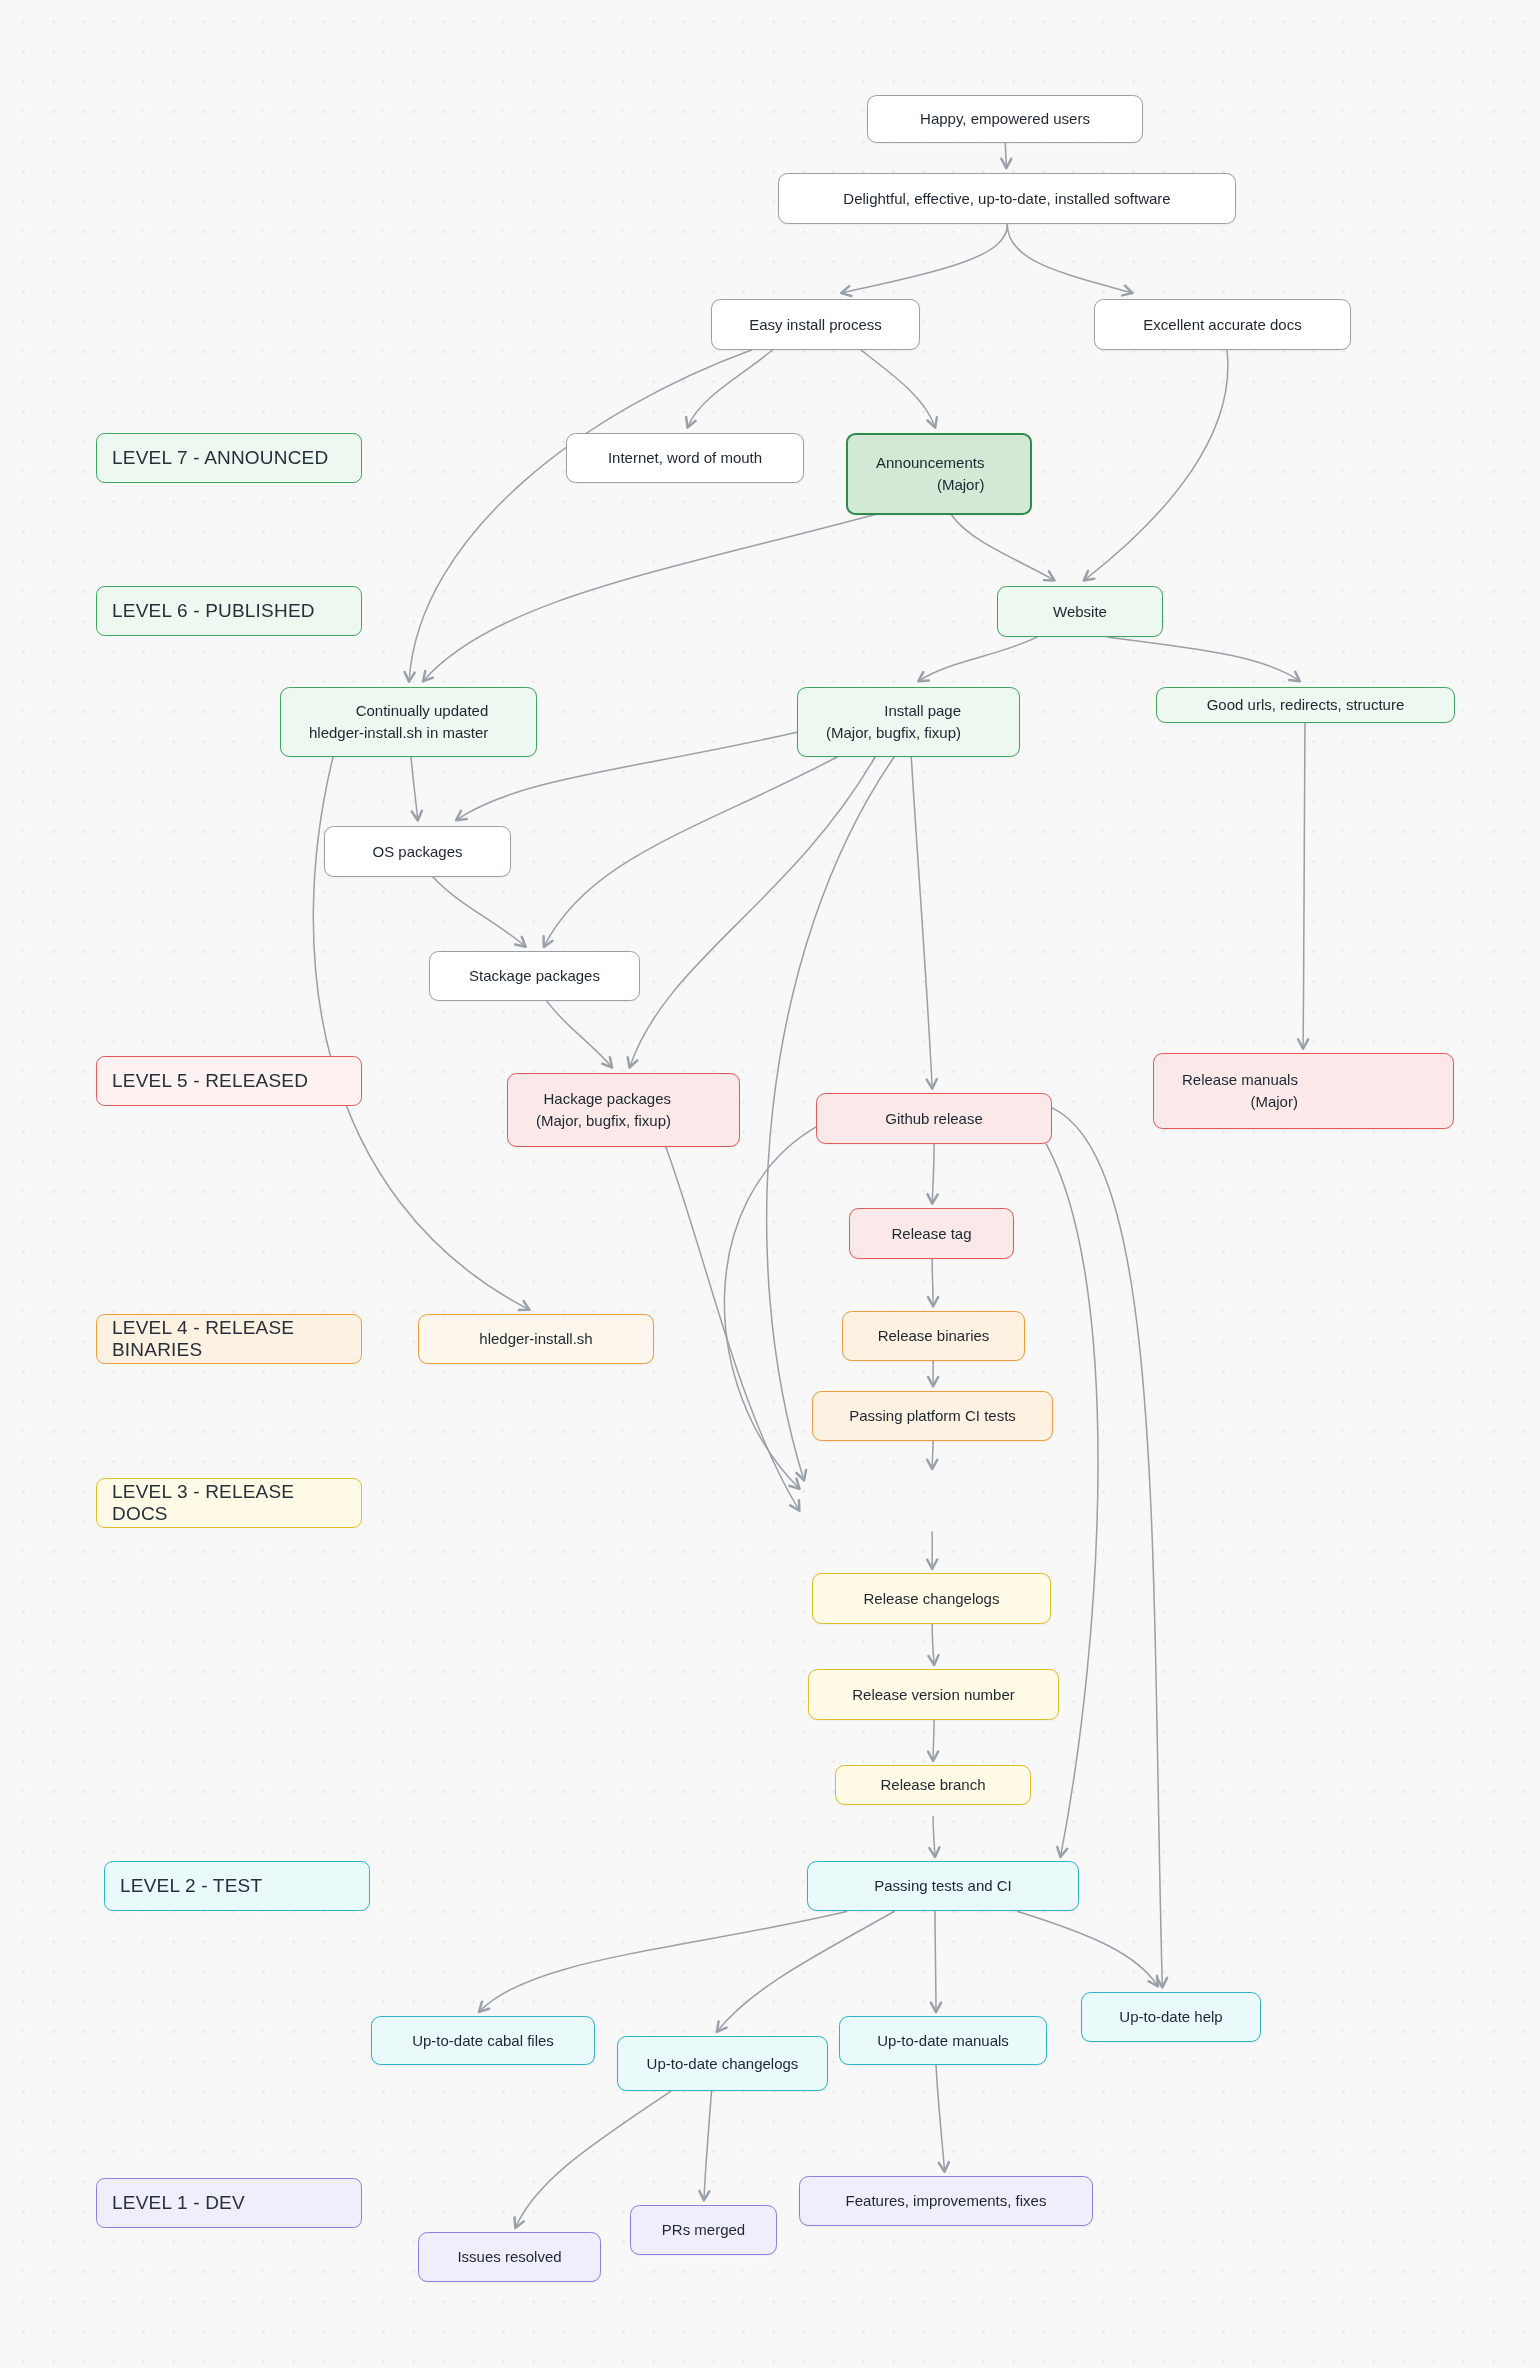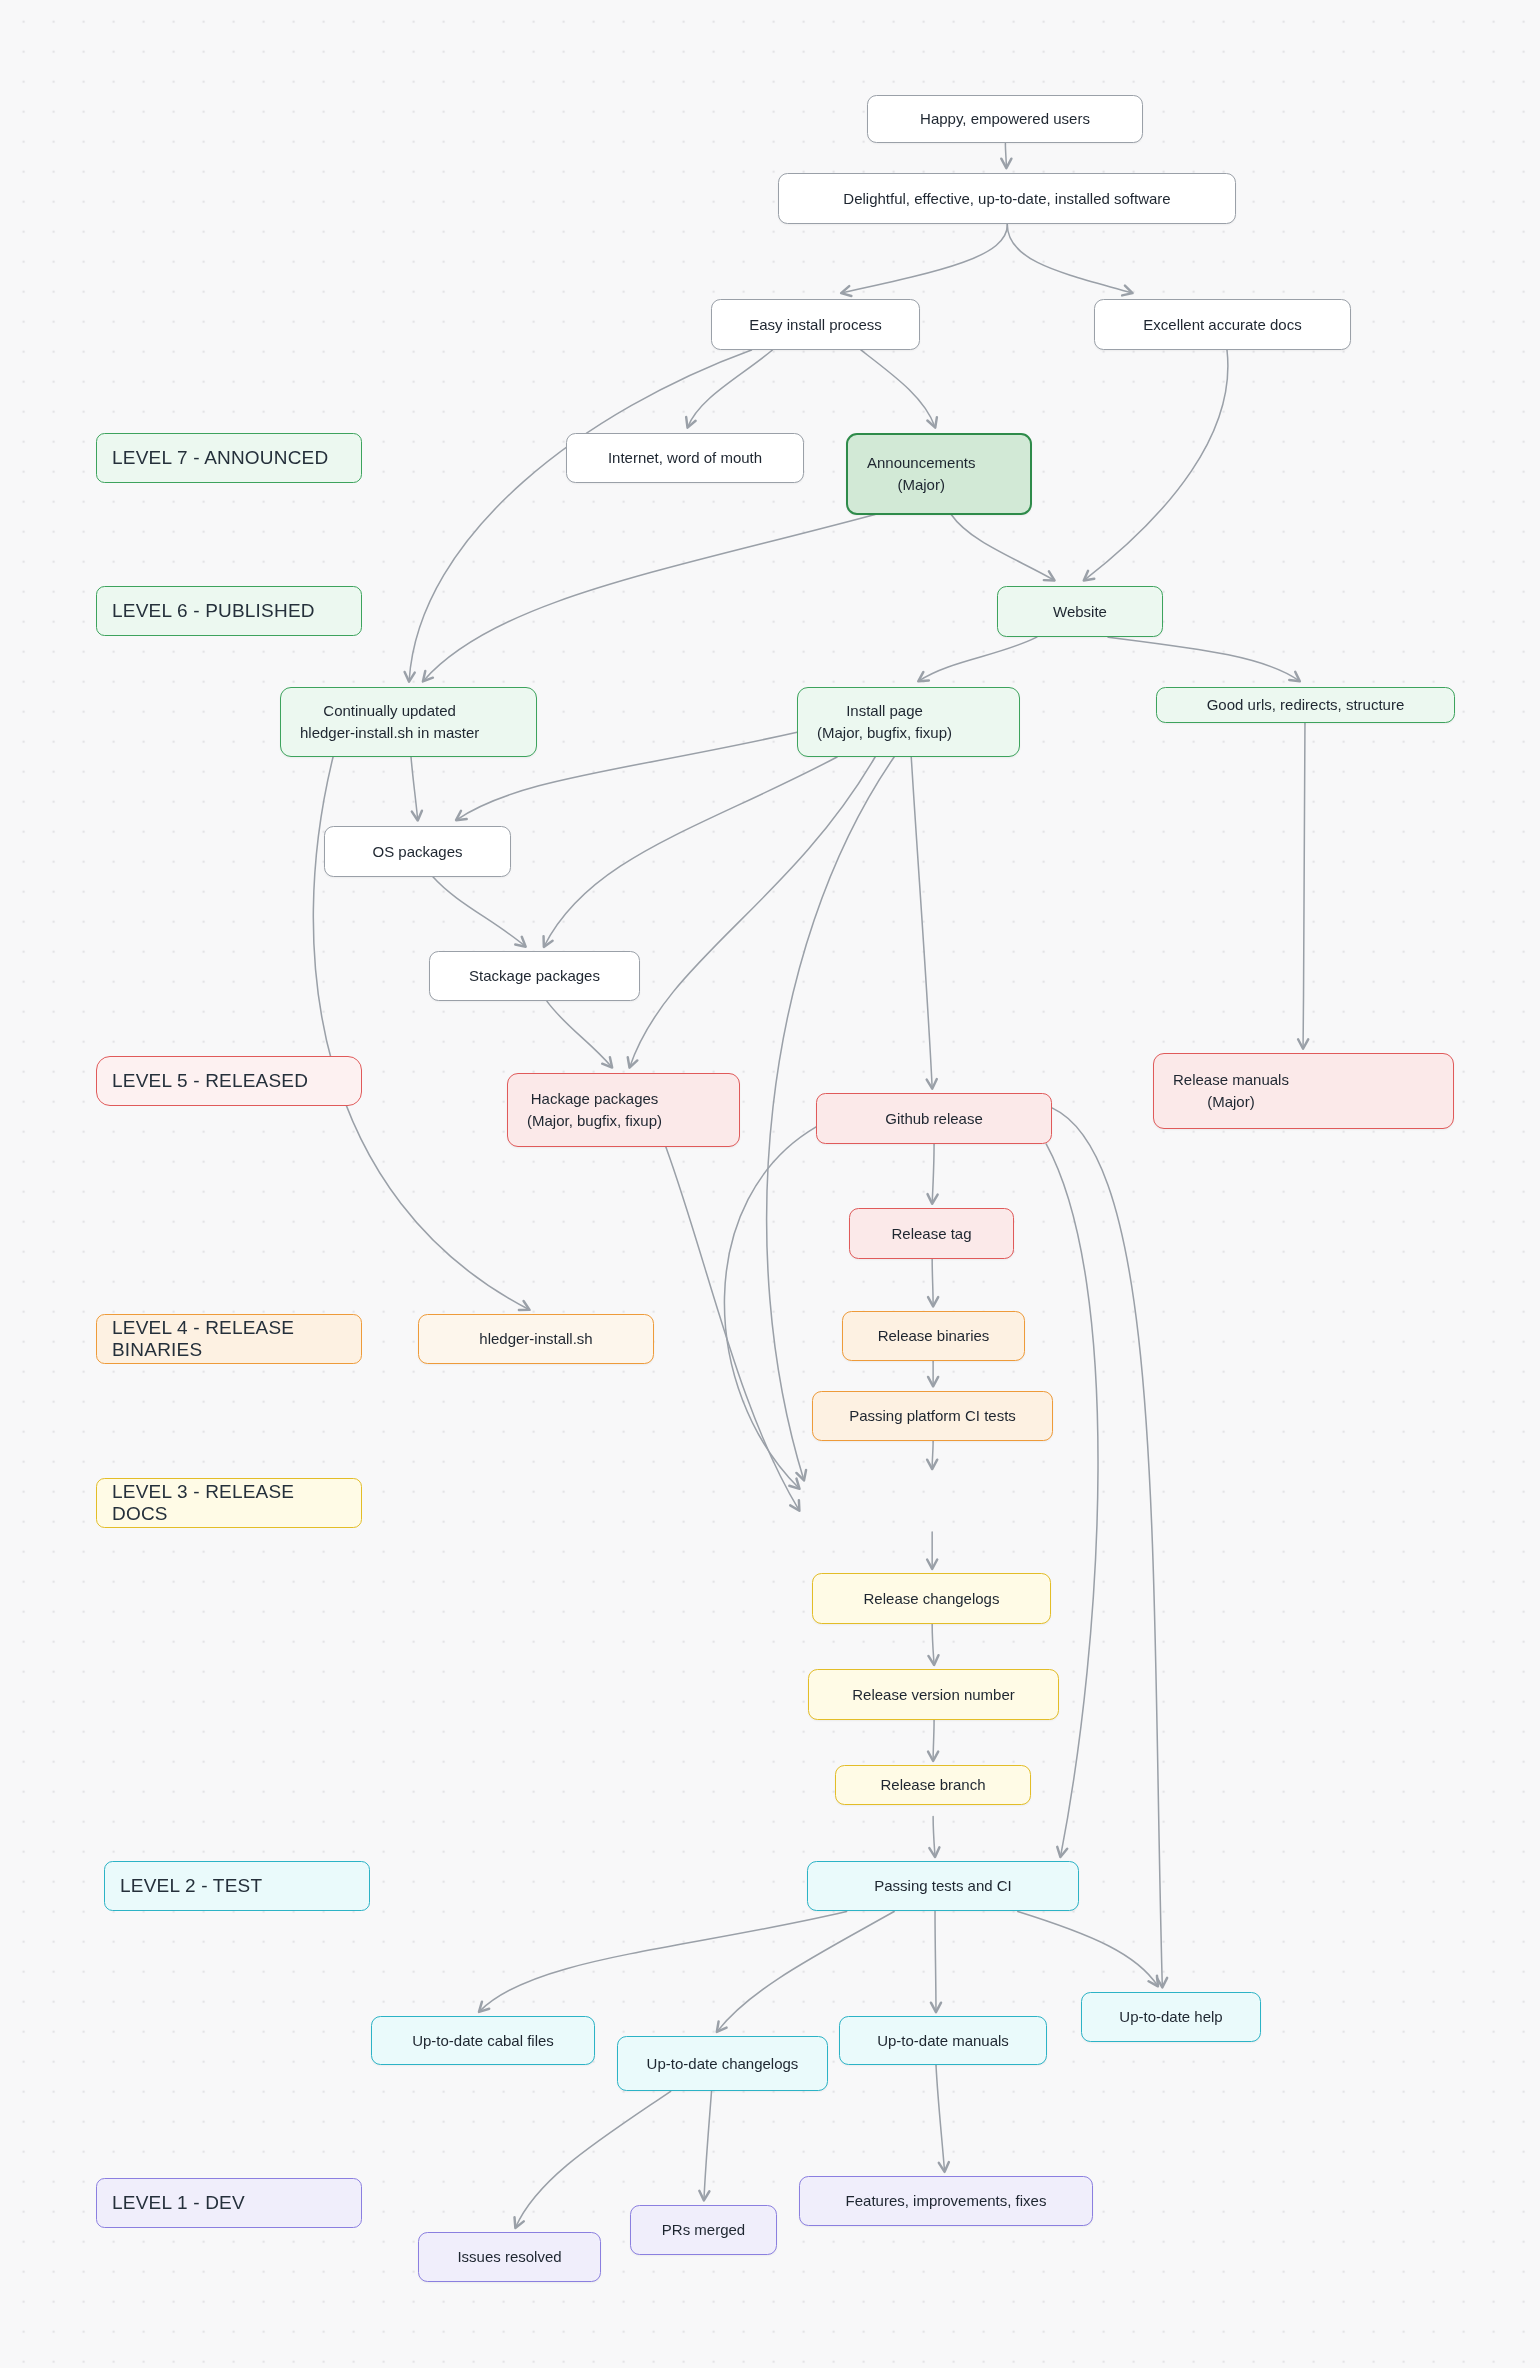--- a/index.html
+++ b/index.html
@@ -14,34 +14,34 @@
   #canvas{position:absolute;inset:0;}
   svg.edges{position:absolute;left:0;top:0;}
   .node{
     position:absolute;box-sizing:border-box;
     display:flex;align-items:center;justify-content:center;
     border:1.4px solid #9aa0a8;border-radius:9.5px;background:#ffffff;
     font-size:15px;line-height:1.45;text-align:center;
     padding:3.8px 11.4px;white-space:pre-line;
     box-shadow:0 1px 1.9px rgba(0,0,0,0.05);
   }
-  .node.multi{justify-content:flex-start;text-align:center;padding-left:19px;border-radius:11px;}
+  .node.multi{justify-content:flex-start;text-align:right;padding-left:28px;}
   .level{
     position:absolute;box-sizing:border-box;
     display:flex;align-items:center;
     border:1.9px solid;border-radius:8.6px;
     font-size:19px;letter-spacing:0.2px;padding:0 15px;
     background:#ffffff;color:#25303b;
   }
   
   .gray   {border-color:#9aa0a8;background:#ffffff;}
   .green  {border-color:#3da35d;background:#ecf8f0;}
   .green-dark{border-color:#2e8b4a;background:#d2e9d6;border-width:2.4px;}
   .red    {border-color:#e05a5a;background:#fbe9e9;}
-  .red-lt {border-color:#e05a5a;background:#fdf1f1;border-radius:14px;}
+  .red-lt {border-color:#e05a5a;background:#fdf1f1;}
   .orange {border-color:#ee9b3a;background:#fdf1e2;}
   .orange-lt{border-color:#ee9b3a;background:#fdf6ec;}
   .yellow {border-color:#e3bd27;background:#fffbe6;}
   .cyan   {border-color:#2cb3c6;background:#eafafb;margin-left:8px;}
   .purple {border-color:#8b7fe0;background:#f0eefb;}
 </style>
 </head>
 <body>
 
 <div id="canvas">

